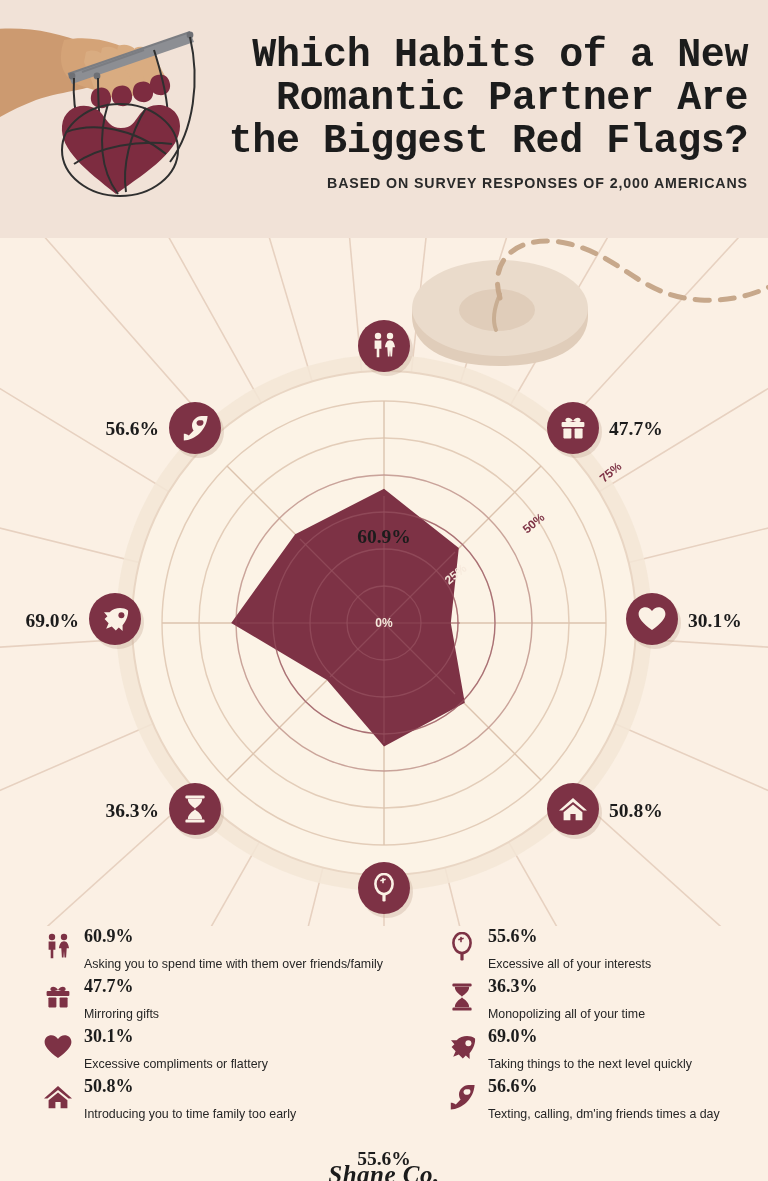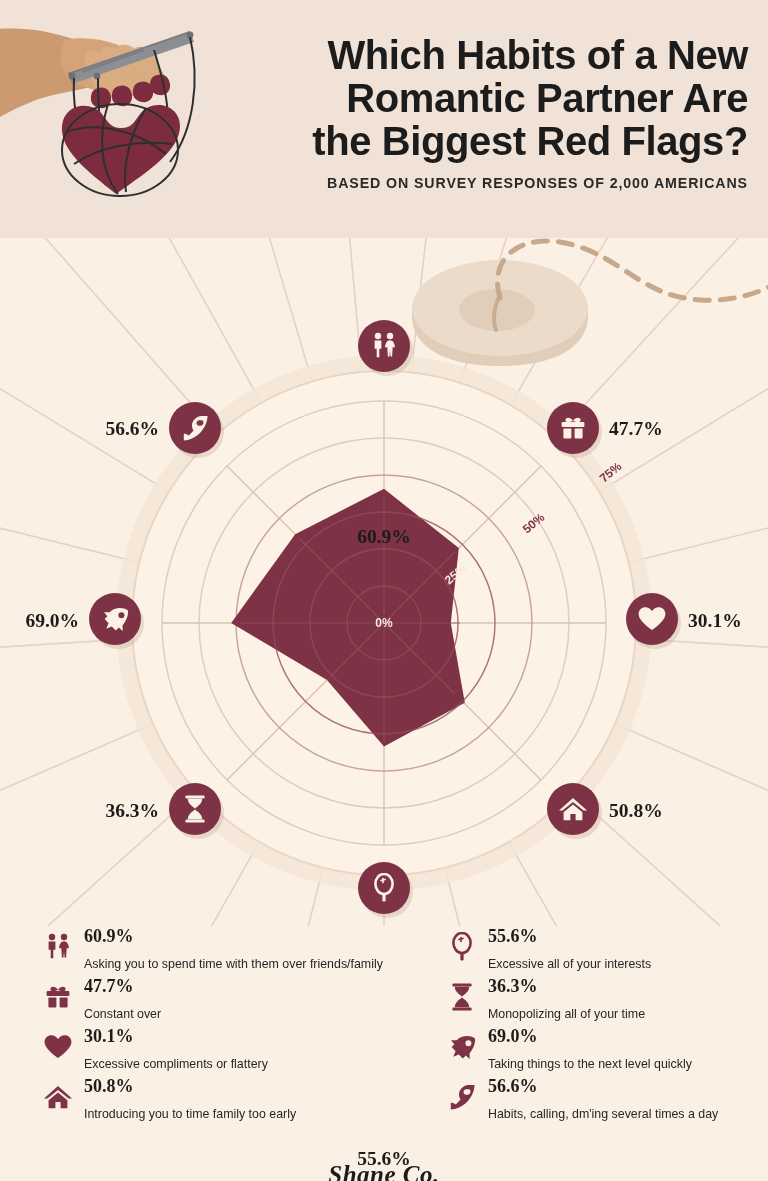--- a/index.html
+++ b/index.html
@@ -17,21 +17,21 @@
     position:absolute;left:0;top:0;width:768px;height:238px;
     background:#f1e2d7;
     overflow:hidden;
   }
   .header-art{position:absolute;left:-6px;top:4px;width:230px;height:230px;}
   .header-text{
     position:absolute;left:228px;top:34px;width:520px;
     text-align:right;
   }
   .title{
-    font-family:Liberation Sans, sans-serif;
+    font-family:Liberation Mono, monospace;
     font-weight:bold;
     font-size:40px;
     line-height:43px;
     color:#1c1c1c;
     letter-spacing:-0.4px;
     margin:0;
     white-space:pre-line;
   }
   .subtitle{
     margin-top:12px;
@@ -347,21 +347,21 @@
         <div class="legend-icon">
           <svg width="28" height="28" viewBox="0 0 28 28">
             <path d="M14 7 C 11.5 2.5, 6 3.2, 6.4 6.4 C 6.7 8.6, 10.5 8.6, 14 7z" fill="#7d3245"></path>
             <path d="M14 7 C 16.5 2.5, 22 3.2, 21.6 6.4 C 21.3 8.6, 17.5 8.6, 14 7z" fill="#7d3245"></path>
             <rect x="2.6" y="8" width="22.8" height="5" rx="1" fill="#7d3245"></rect>
             <rect x="4.4" y="14.4" width="8" height="10" rx="0.8" fill="#7d3245"></rect>
             <rect x="15.6" y="14.4" width="8" height="10" rx="0.8" fill="#7d3245"></rect>
           </svg>
         </div>
         <div class="legend-pct">47.7%</div>
-        <div class="legend-label">Constant over</div>
+        <div class="legend-label">Mirroring gifts</div>
       </div>
 
       <div class="legend-item">
         <div class="legend-icon">
           <svg width="30" height="28" viewBox="0 0 30 28">
             <path d="M15 25 C 6 18.5, 1.6 13.6, 1.6 9 C 1.6 5, 4.8 2.3, 8.4 2.3
                      C 11 2.3, 13.4 3.7, 15 6 C 16.6 3.7, 19 2.3, 21.6 2.3
                      C 25.2 2.3, 28.4 5, 28.4 9 C 28.4 13.6, 24 18.5, 15 25z" fill="#7d3245"></path>
           </svg>
         </div>
@@ -426,21 +426,21 @@
         <div class="legend-icon">
           <svg width="28" height="28" viewBox="0 0 28 28">
             <path d="M20.6 2 C 15.6 2, 11 6.5, 11 11.6 C 11 13.4, 11.6 15.2, 12.6 16.6
                      L 7.8 21.4 C 6.4 20.4, 4.6 19.8, 2.8 19.8 L 2.8 26.4
                      C 13.8 26.4, 25.8 16, 26.6 2 Z M 20.6 6.2 C 22.4 6.2, 22.6 7.8, 22.4 9.2
                      C 21.6 12, 18.6 12.4, 16.6 11.2 C 15 10.2, 15.2 7.4, 17 6.6
                      C 18.2 6, 19.6 6.2, 20.6 6.2 Z" fill="#7d3245"></path>
           </svg>
         </div>
         <div class="legend-pct">56.6%</div>
-        <div class="legend-label">Habits, calling, dm'ing several times a day</div>
+        <div class="legend-label">Texting, calling, dm'ing friends times a day</div>
       </div>
     </div>
   </div>
 
   <div class="footer">
     <span class="brand">Shane Co.</span>
   </div>
 
 </div>
 

